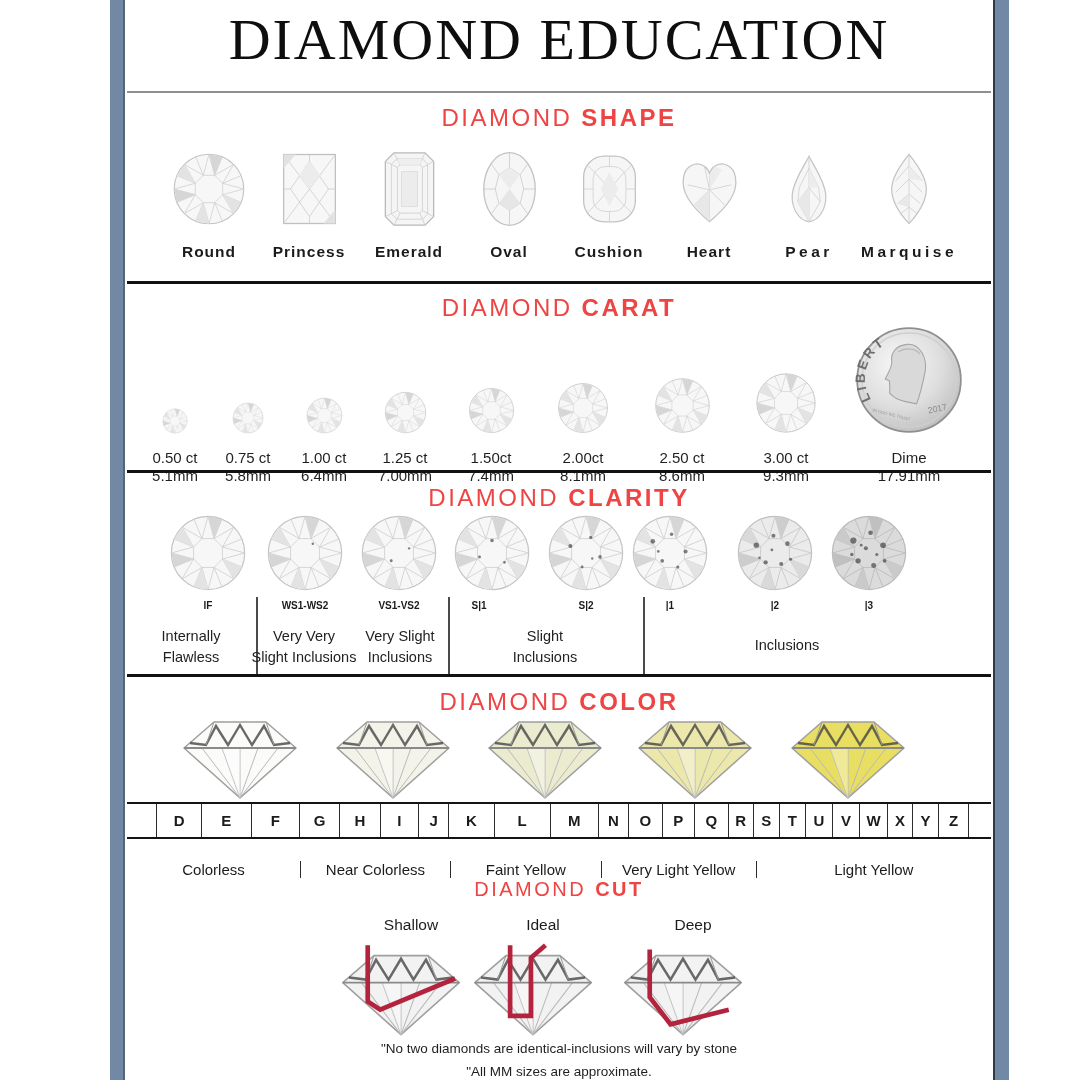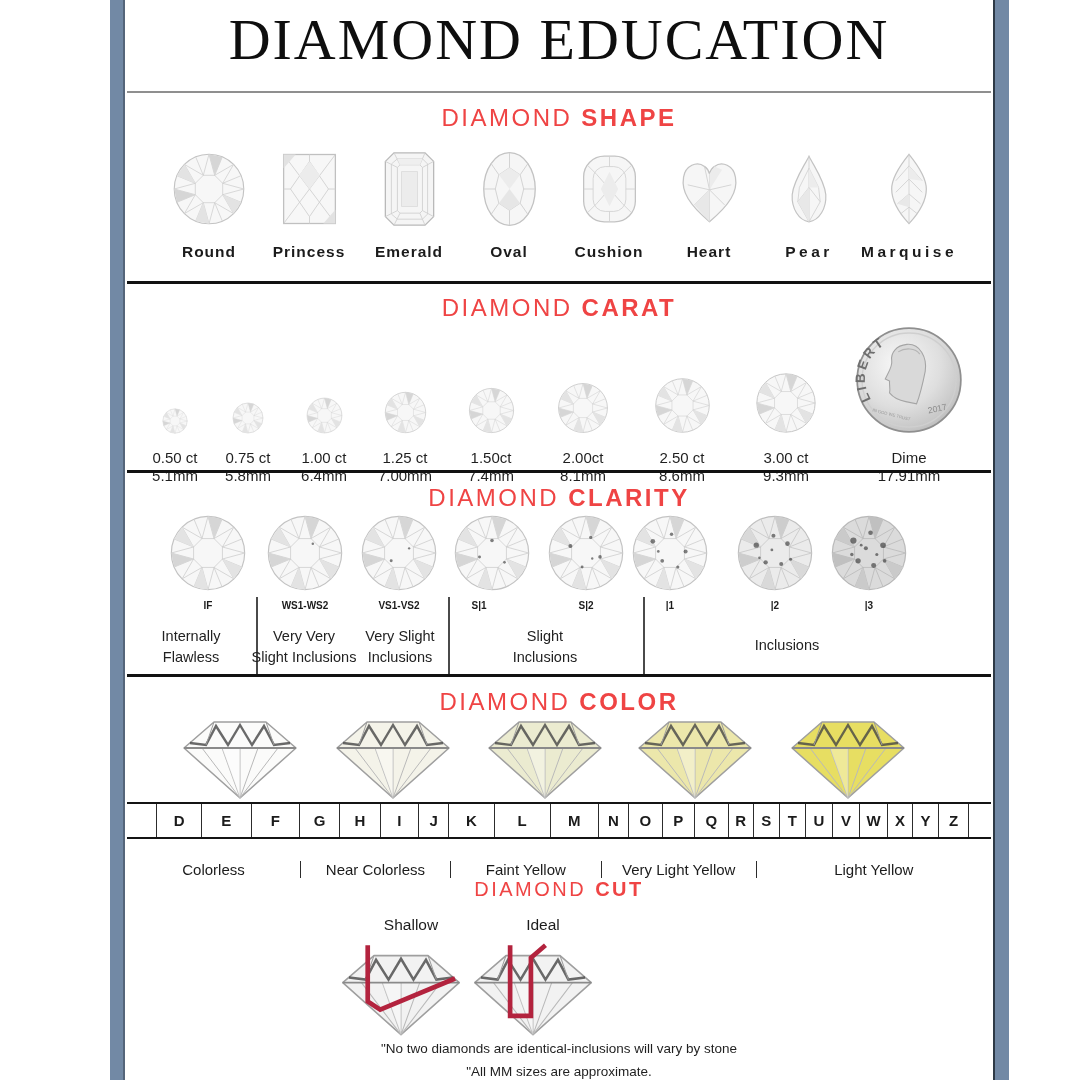--- a/index.html
+++ b/index.html
@@ -539,19 +539,26 @@
       <path class="ray" d="M38,6 V60 L50,68 L122,38"></path>
     </svg>
   </div>
   <div class="cut-fig" style="left:416px">
     <div class="cut-label">Ideal</div>
     <svg width="150" height="104" viewBox="0 0 140 100">
       <use href="#gem-side" x="10" y="12" width="120" height="82" color="#f2f2f2"></use>
       <path class="ray" d="M48,6 V74 H68 V18 L82,6"></path>
     </svg>
   </div>
+  <div class="cut-fig" style="left:566px">
+    <div class="cut-label">Deep</div>
+    <svg width="150" height="104" viewBox="0 0 140 100">
+      <use href="#gem-side" x="10" y="12" width="120" height="82" color="#f2f2f2"></use>
+      <path class="ray" d="M38,10 V56 L58,82 L114,68"></path>
+    </svg>
+  </div>
 
   <div class="abs footnotes">
     <div>"No two diamonds are identical-inclusions will vary by stone</div>
     <div>"All MM sizes are approximate.</div>
   </div>
 
 </div>
 
 </body></html>

